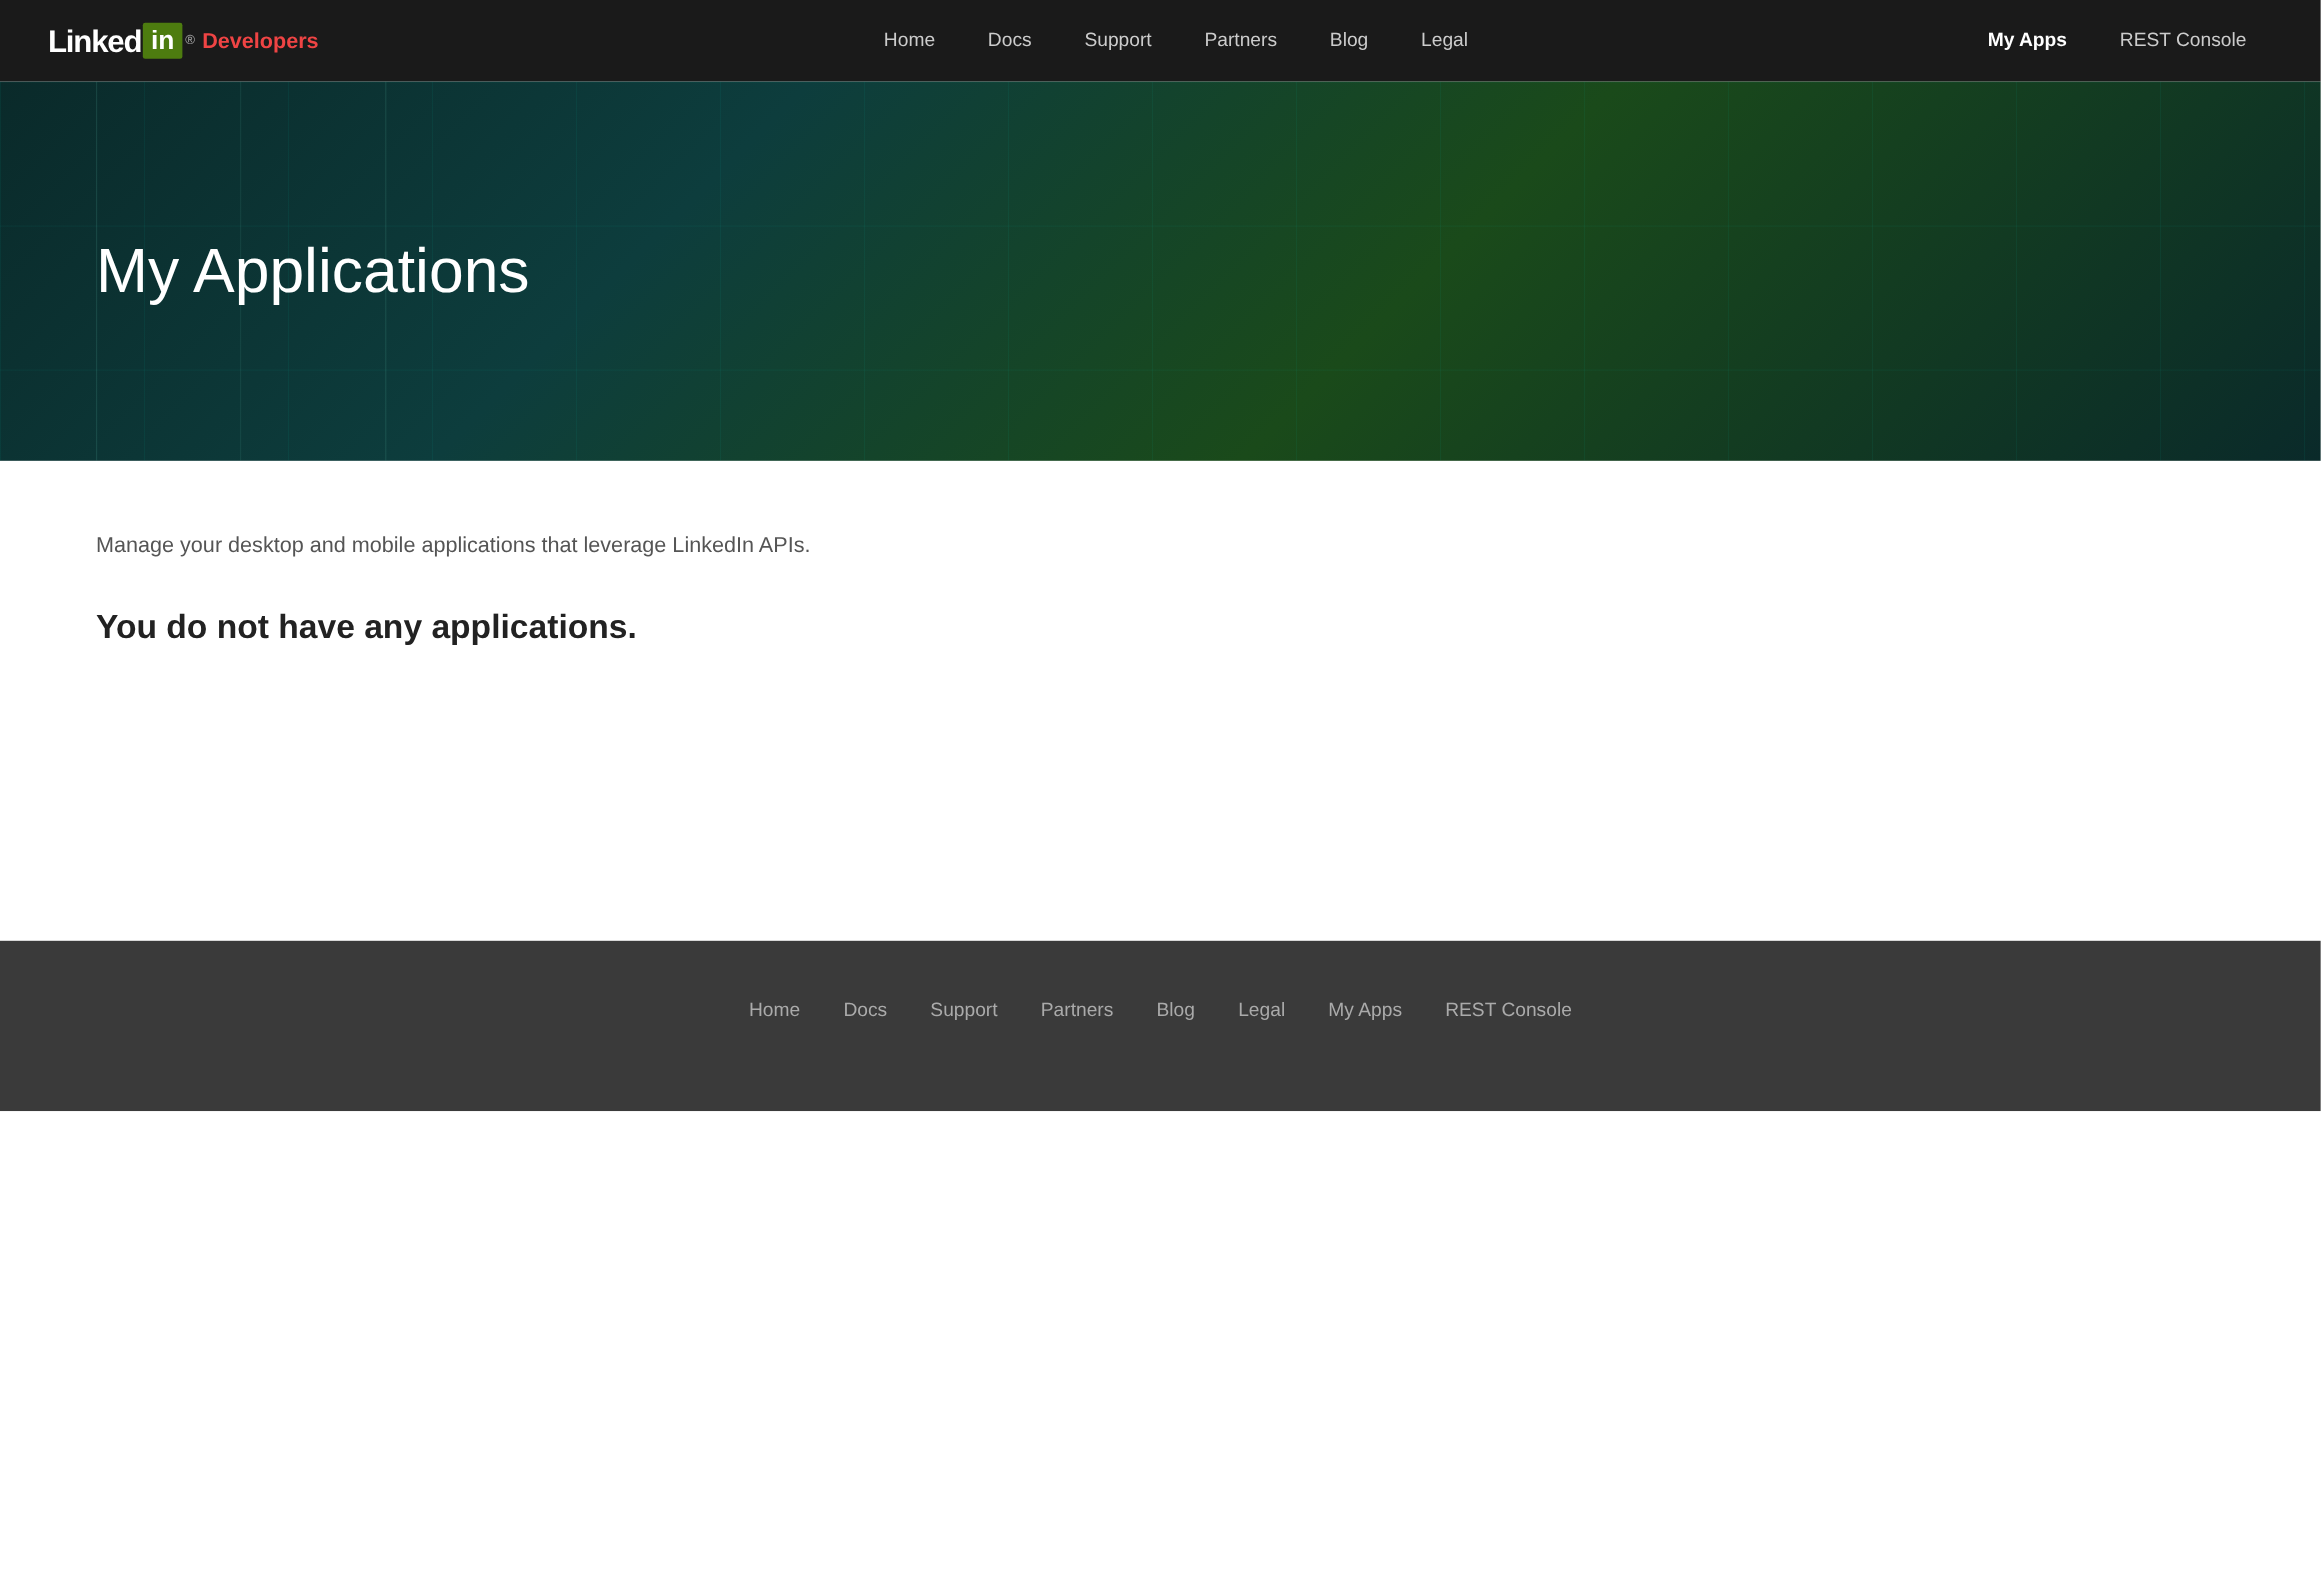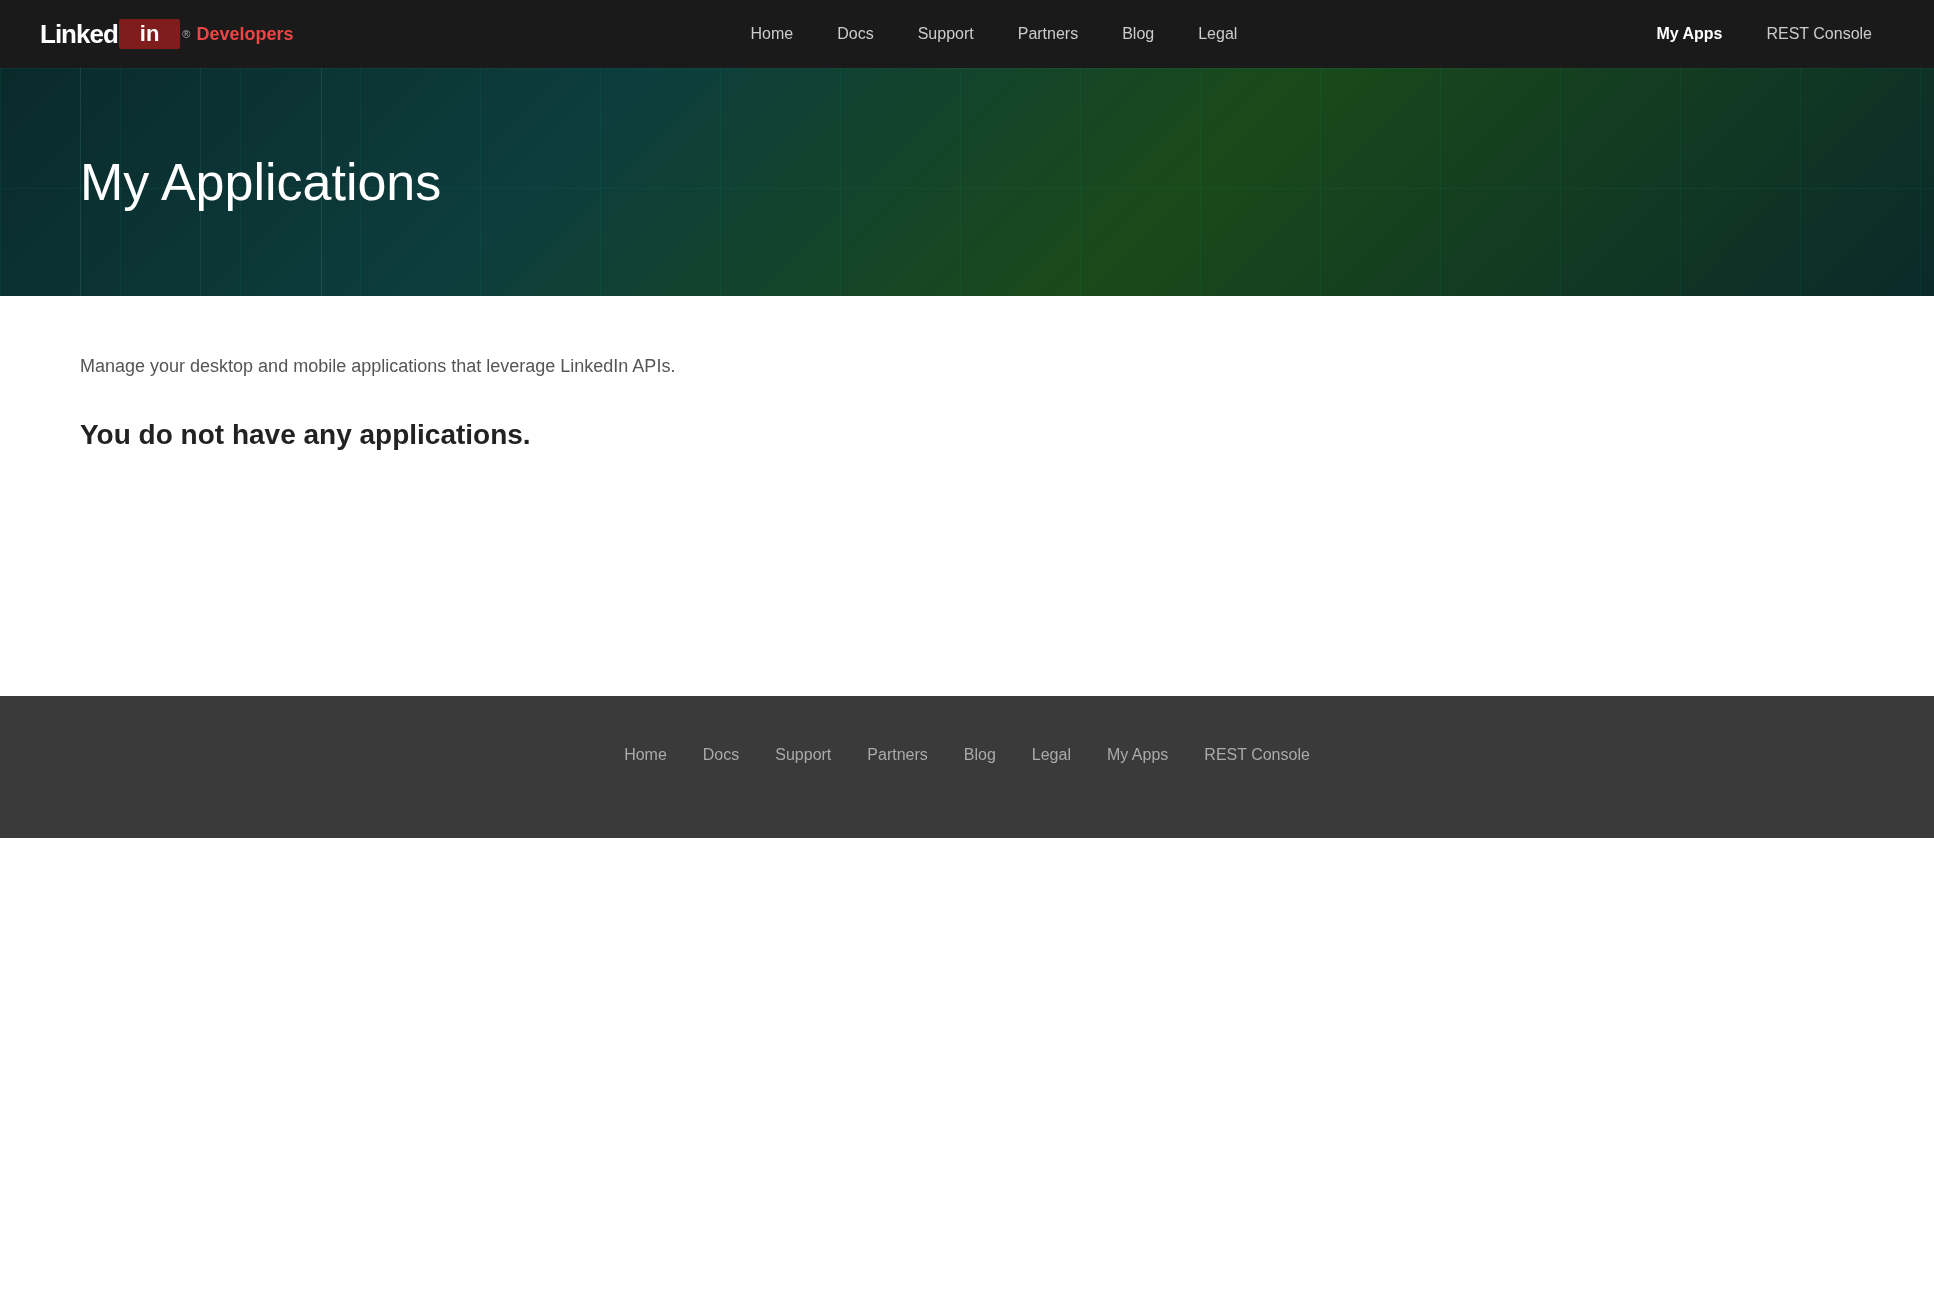--- a/index.html
+++ b/index.html
@@ -24,25 +24,25 @@
       align-items: center;
       text-align: right;
     }
     .linkedin-logo .linked {
       color: #ffffff;
       font-size: 26px;
       font-weight: bold;
       letter-spacing: -1px;
     }
     .linkedin-logo .in-box {
-      background-color: #7f1d1d;
+      background-color: #4d7c0f;
       color: white;
       font-size: 22px;
       font-weight: bold;
-      padding: 2px 21px;
+      padding: 2px 7px;
       margin: 0 1px;
       border-radius: 2px;
     }
     .linkedin-logo .reg {
       color: #aaa;
       font-size: 11px;
       vertical-align: super;
       margin-left: 1px;
     }
     .nav-developers {
@@ -77,21 +77,21 @@
       padding: 0 22px;
       line-height: 68px;
       display: block;
     }
     .nav-right a.active { color: #ffffff; font-weight: bold; }
 
     
     .hero {
       background: linear-gradient(135deg, #0a2a2a 0%, #0d3d3d 30%, #1a4a1a 60%, #0a2a2a 100%);
       position: relative;
-      height: 228px;
+      height: 316px;
       display: flex;
       align-items: center;
       justify-content: space-between;
       padding: 0 80px;
       overflow: hidden;
     }
     .hero::before {
       content: '';
       position: absolute;
       top: 0; left: 0; right: 0; bottom: 0;

